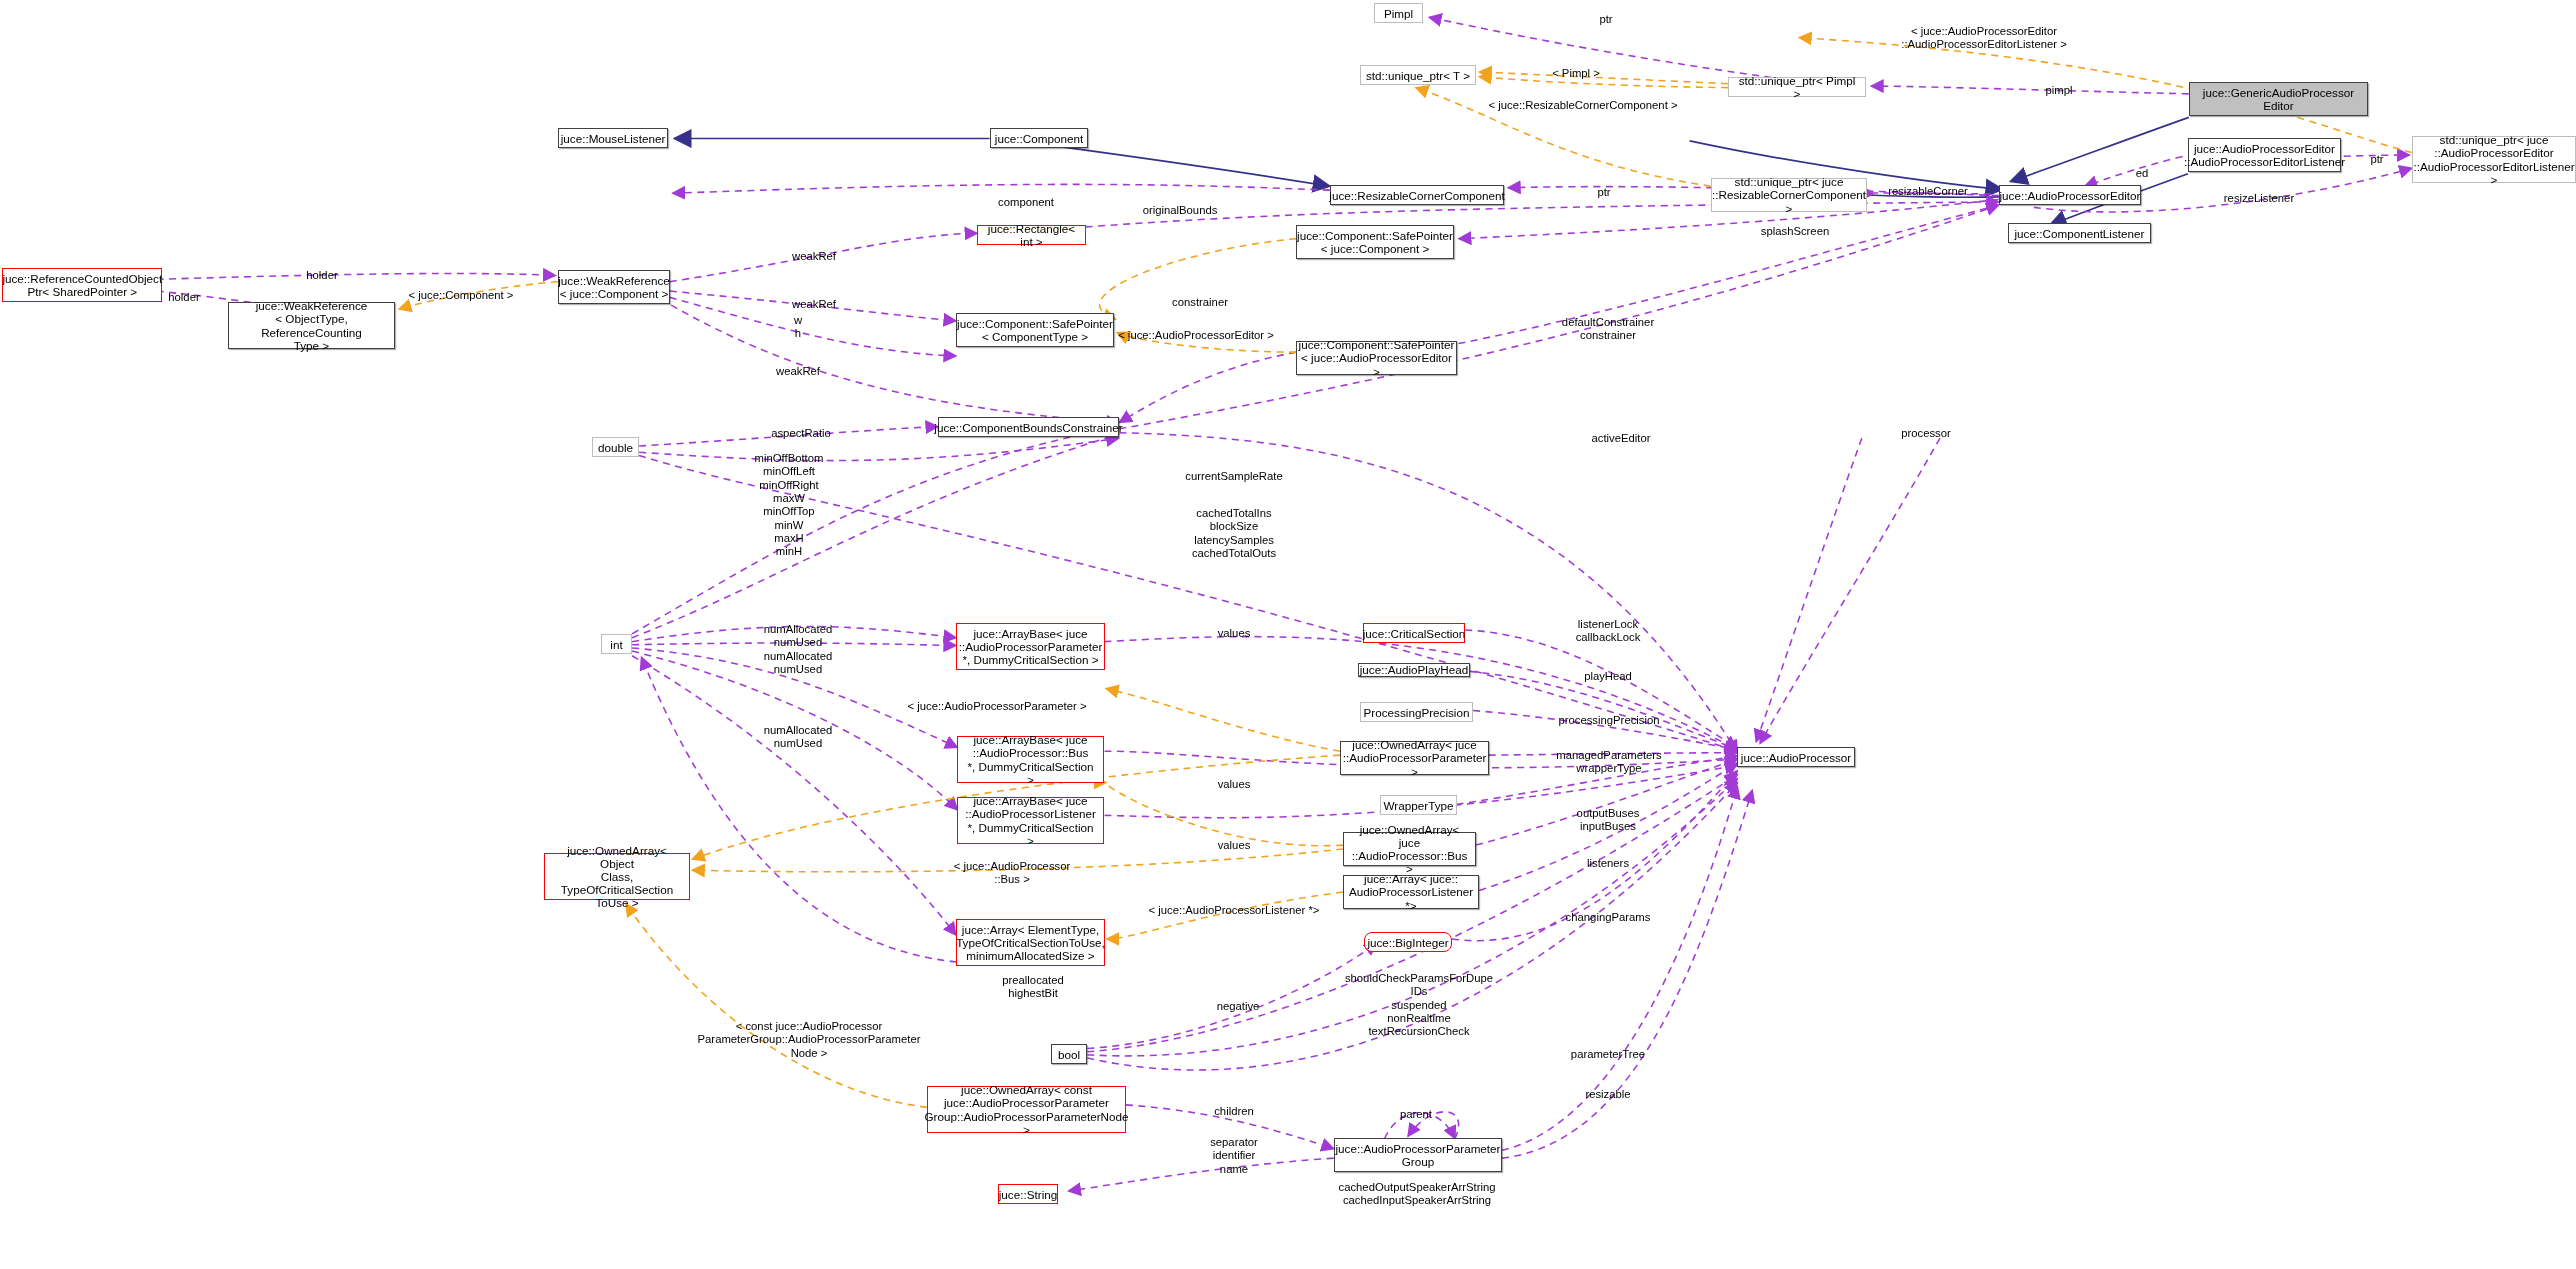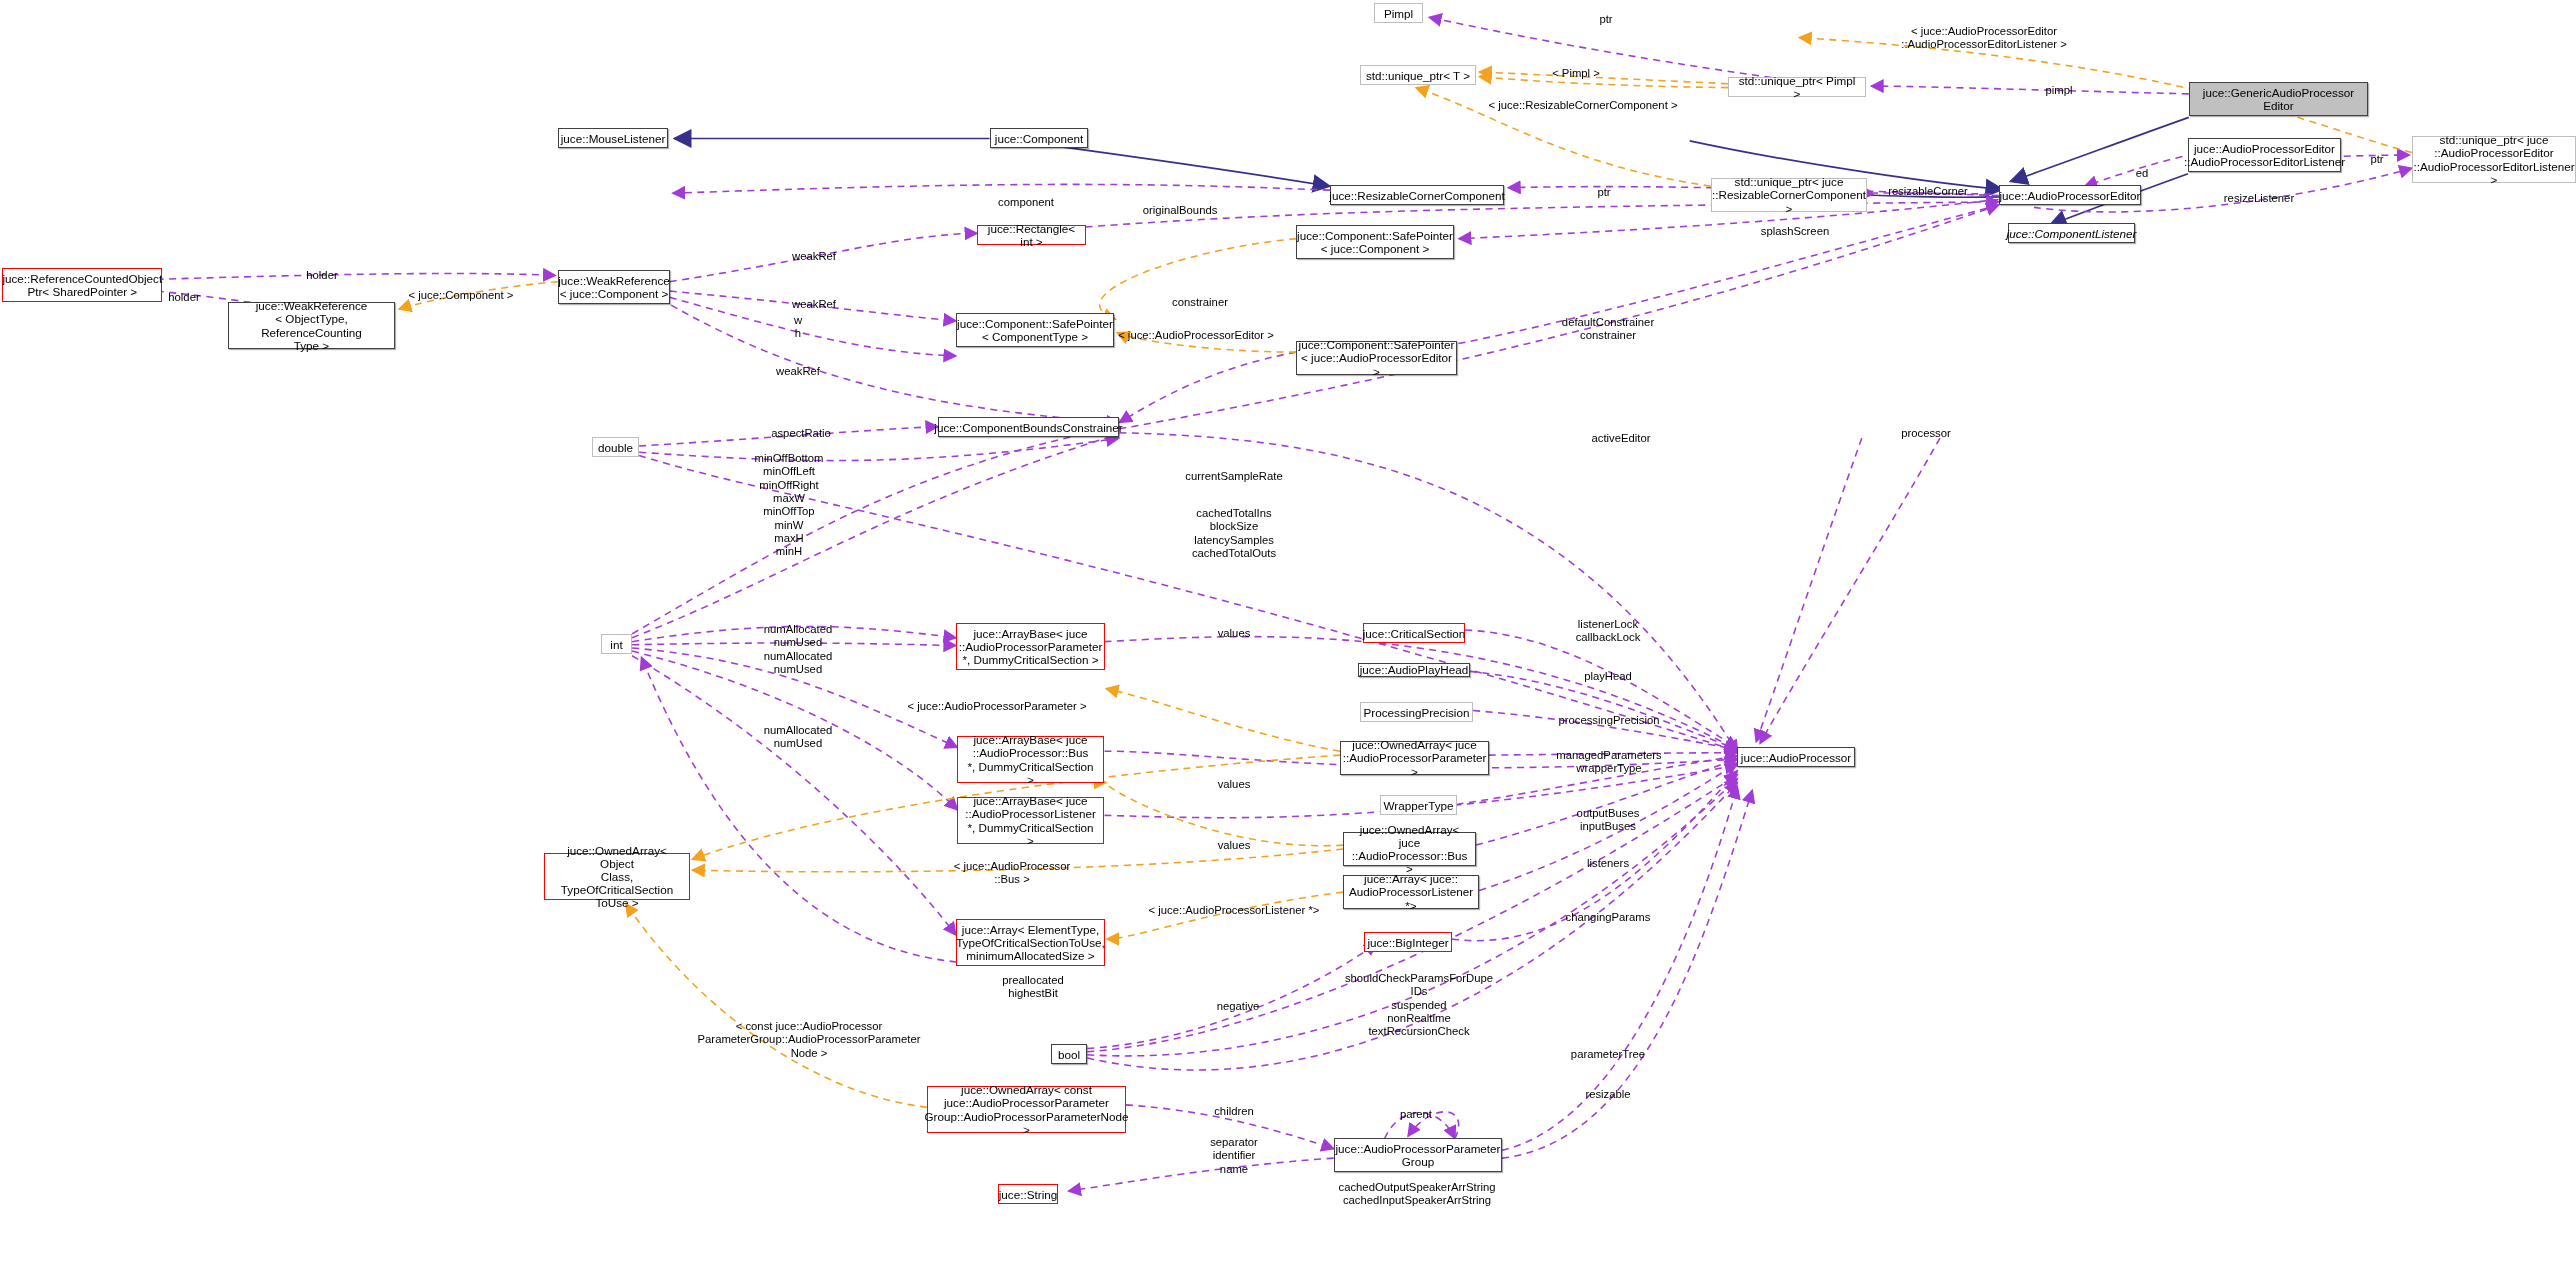--- a/index.html
+++ b/index.html
@@ -157,21 +157,21 @@
       <div class="node n-class" style="left: 990px; top: 128px; width: 98px; height: 20.3px;">juce::Component</div>
       <div class="node n-class" style="left: 2188px; top: 138px; width: 153px; height: 34px;">juce::AudioProcessorEditor
 ::AudioProcessorEditorListener</div>
       <div class="node n-grey" style="left: 2412px; top: 136px; width: 164px; height: 47px;">std::unique_ptr&lt; juce
 ::AudioProcessorEditor
 ::AudioProcessorEditorListener &gt;</div>
       <div class="node n-class" style="left: 1330px; top: 185px; width: 174px; height: 20.3px;">juce::ResizableCornerComponent</div>
       <div class="node n-grey" style="left: 1711px; top: 178px; width: 156px; height: 34px;">std::unique_ptr&lt; juce
 ::ResizableCornerComponent &gt;</div>
       <div class="node n-class" style="left: 1999px; top: 185px; width: 142px; height: 20.3px;">juce::AudioProcessorEditor</div>
-      <div class="node n-class" style="left: 2008px; top: 223px; width: 127px; height: 20.3px; font-style: italic;">juce::ComponentListener</div>
+      <div class="node n-class" style="left: 2008px; top: 223px; width: 143px; height: 20.3px;">juce::ComponentListener</div>
       <div class="node n-red" style="left: 977px; top: 225px; width: 109px; height: 20.3px;">juce::Rectangle&lt; int &gt;</div>
       <div class="node n-class" style="left: 1296px; top: 225px; width: 158px; height: 34px;">juce::Component::SafePointer
 &lt; juce::Component &gt;</div>
       <div class="node n-red" style="left: 2.3px; top: 268px; width: 160px; height: 34px;">juce::ReferenceCountedObject
 Ptr&lt; SharedPointer &gt;</div>
       <div class="node n-class" style="left: 558px; top: 270px; width: 112px; height: 34px;">juce::WeakReference
 &lt; juce::Component &gt;</div>
       <div class="node n-class" style="left: 228px; top: 302px; width: 167px; height: 47px;">juce::WeakReference
 &lt; ObjectType, ReferenceCounting
 Type &gt;</div>
@@ -201,21 +201,21 @@
 ::AudioProcessor::Bus &gt;</div>
       <div class="node n-class" style="left: 1737px; top: 747px; width: 118px; height: 20.3px;">juce::AudioProcessor</div>
       <div class="node n-red" style="left: 544px; top: 853px; width: 146px; height: 47px;">juce::OwnedArray&lt; Object
 Class, TypeOfCriticalSection
 ToUse &gt;</div>
       <div class="node n-class" style="left: 1343px; top: 875px; width: 136px; height: 34px;">juce::Array&lt; juce::
 AudioProcessorListener *&gt;</div>
       <div class="node n-red" style="left: 956px; top: 919px; width: 149px; height: 47px;">juce::Array&lt; ElementType,
 TypeOfCriticalSectionToUse,
 minimumAllocatedSize &gt;</div>
-      <div class="node n-red" style="left: 1364px; top: 932px; width: 88px; height: 20.3px;">juce::BigInteger</div>
+      <div class="node n-red" style="left: 1364px; top: 932px; width: 88px; height: 20.3px; border-radius: 8px;">juce::BigInteger</div>
       <div class="node n-class" style="left: 1051px; top: 1044px; width: 36px; height: 20.3px;">bool</div>
       <div class="node n-red" style="left: 927px; top: 1086px; width: 199px; height: 47px;">juce::OwnedArray&lt; const
  juce::AudioProcessorParameter
 Group::AudioProcessorParameterNode &gt;</div>
       <div class="node n-class" style="left: 1334px; top: 1138px; width: 168px; height: 34px;">juce::AudioProcessorParameter
 Group</div>
       <div class="node n-red" style="left: 998px; top: 1184px; width: 60px; height: 20.3px;">juce::String</div>
     </div>
   <div id="labels-layer">
       <div class="edge-label" style="left: 1606px; top: 12.5px;">ptr</div>

